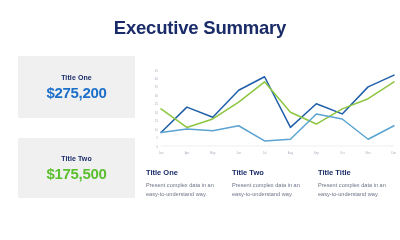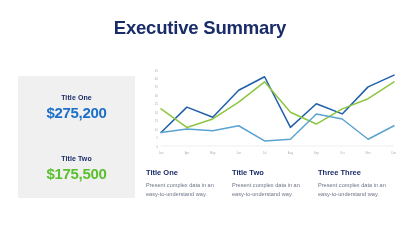--- a/index.html
+++ b/index.html
@@ -37,21 +37,21 @@
   .kpi-card {
     position: absolute;
     left: 18px;
     width: 117px;
     background: #F0F0F0;
     display: flex;
     flex-direction: column;
     align-items: center;
     justify-content: center;
   }
-  #kpi-card-1 { top: 76px; height: 62px; }
+  #kpi-card-1 { top: 56px; height: 62px; }
   #kpi-card-2 { top: 138px; height: 60px; }
 
   .kpi-label {
     font-size: 7px;
     font-weight: bold;
     color: #192B68;
     letter-spacing: 0.1px;
     margin-bottom: 3px;
   }
   .kpi-value {
@@ -143,18 +143,18 @@
   <div class="features">
     <div class="feature-col">
       <div class="feature-title">Title One</div>
       <div class="feature-body">Present complex data in an easy-to-understand way.</div>
     </div>
     <div class="feature-col">
       <div class="feature-title">Title Two</div>
       <div class="feature-body">Present complex data in an easy-to-understand way.</div>
     </div>
     <div class="feature-col">
-      <div class="feature-title">Three Three</div>
+      <div class="feature-title">Title Title</div>
       <div class="feature-body">Present complex data in an easy-to-understand way.</div>
     </div>
   </div>
 
 </div>
 
 </body></html>

